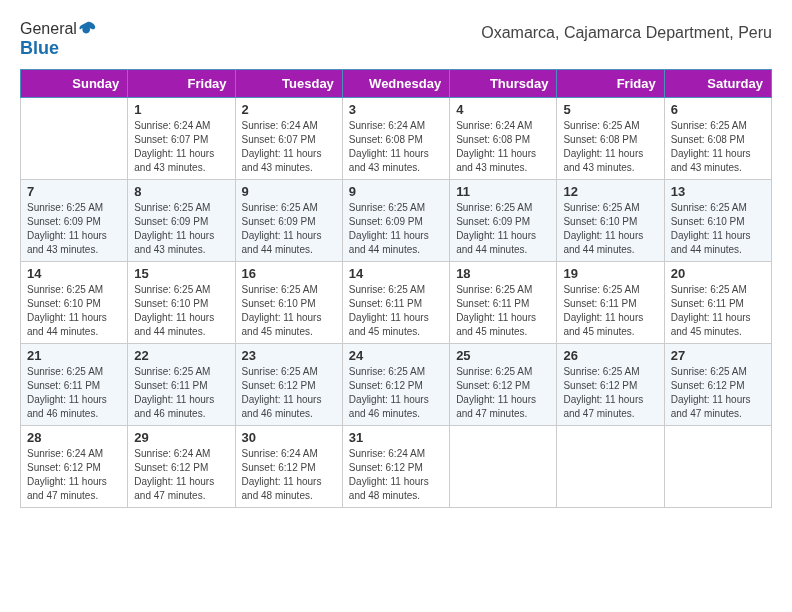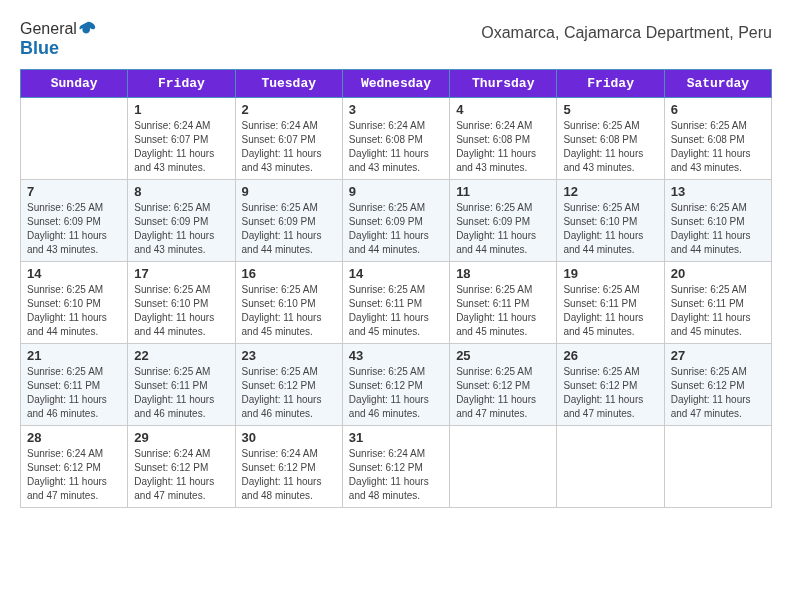--- a/index.html
+++ b/index.html
@@ -42,27 +42,26 @@
       font-size: 16px;
       color: #444;
       margin-top: 4px;
     }
     .calendar {
       width: 100%;
       border-collapse: collapse;
       border: 1px solid #ccc;
     }
     .calendar th {
-      background-color: #6d28d9;
+      background-color: #a21caf;
       color: #fff;
-      text-align: center;
+      text-align: right;
       padding: 6px 8px;
       font-size: 13px;
       border: 1px solid #4a8fc0;
-      font-family: Liberation Mono, monospace;
     }
     .calendar td {
       border: 1px solid #ccc;
       vertical-align: top;
       padding: 4px 6px;
       width: calc(100% / 7);
       min-height: 80px;
       background: #fff;
     }
     .day-number {
@@ -173,21 +172,21 @@
           <div class="day-number">13</div>
           <div class="day-info">Sunrise: 6:25 AM<br>Sunset: 6:10 PM<br>Daylight: 11 hours and 44 minutes.</div>
         </td>
       </tr>
       <tr>
         <td>
           <div class="day-number">14</div>
           <div class="day-info">Sunrise: 6:25 AM<br>Sunset: 6:10 PM<br>Daylight: 11 hours and 44 minutes.</div>
         </td>
         <td>
-          <div class="day-number">17</div>
+          <div class="day-number">15</div>
           <div class="day-info">Sunrise: 6:25 AM<br>Sunset: 6:10 PM<br>Daylight: 11 hours and 44 minutes.</div>
         </td>
         <td>
           <div class="day-number">16</div>
           <div class="day-info">Sunrise: 6:25 AM<br>Sunset: 6:10 PM<br>Daylight: 11 hours and 45 minutes.</div>
         </td>
         <td>
           <div class="day-number">14</div>
           <div class="day-info">Sunrise: 6:25 AM<br>Sunset: 6:11 PM<br>Daylight: 11 hours and 45 minutes.</div>
         </td>
@@ -211,21 +210,21 @@
         </td>
         <td>
           <div class="day-number">22</div>
           <div class="day-info">Sunrise: 6:25 AM<br>Sunset: 6:11 PM<br>Daylight: 11 hours and 46 minutes.</div>
         </td>
         <td>
           <div class="day-number">23</div>
           <div class="day-info">Sunrise: 6:25 AM<br>Sunset: 6:12 PM<br>Daylight: 11 hours and 46 minutes.</div>
         </td>
         <td>
-          <div class="day-number">43</div>
+          <div class="day-number">24</div>
           <div class="day-info">Sunrise: 6:25 AM<br>Sunset: 6:12 PM<br>Daylight: 11 hours and 46 minutes.</div>
         </td>
         <td>
           <div class="day-number">25</div>
           <div class="day-info">Sunrise: 6:25 AM<br>Sunset: 6:12 PM<br>Daylight: 11 hours and 47 minutes.</div>
         </td>
         <td>
           <div class="day-number">26</div>
           <div class="day-info">Sunrise: 6:25 AM<br>Sunset: 6:12 PM<br>Daylight: 11 hours and 47 minutes.</div>
         </td>

